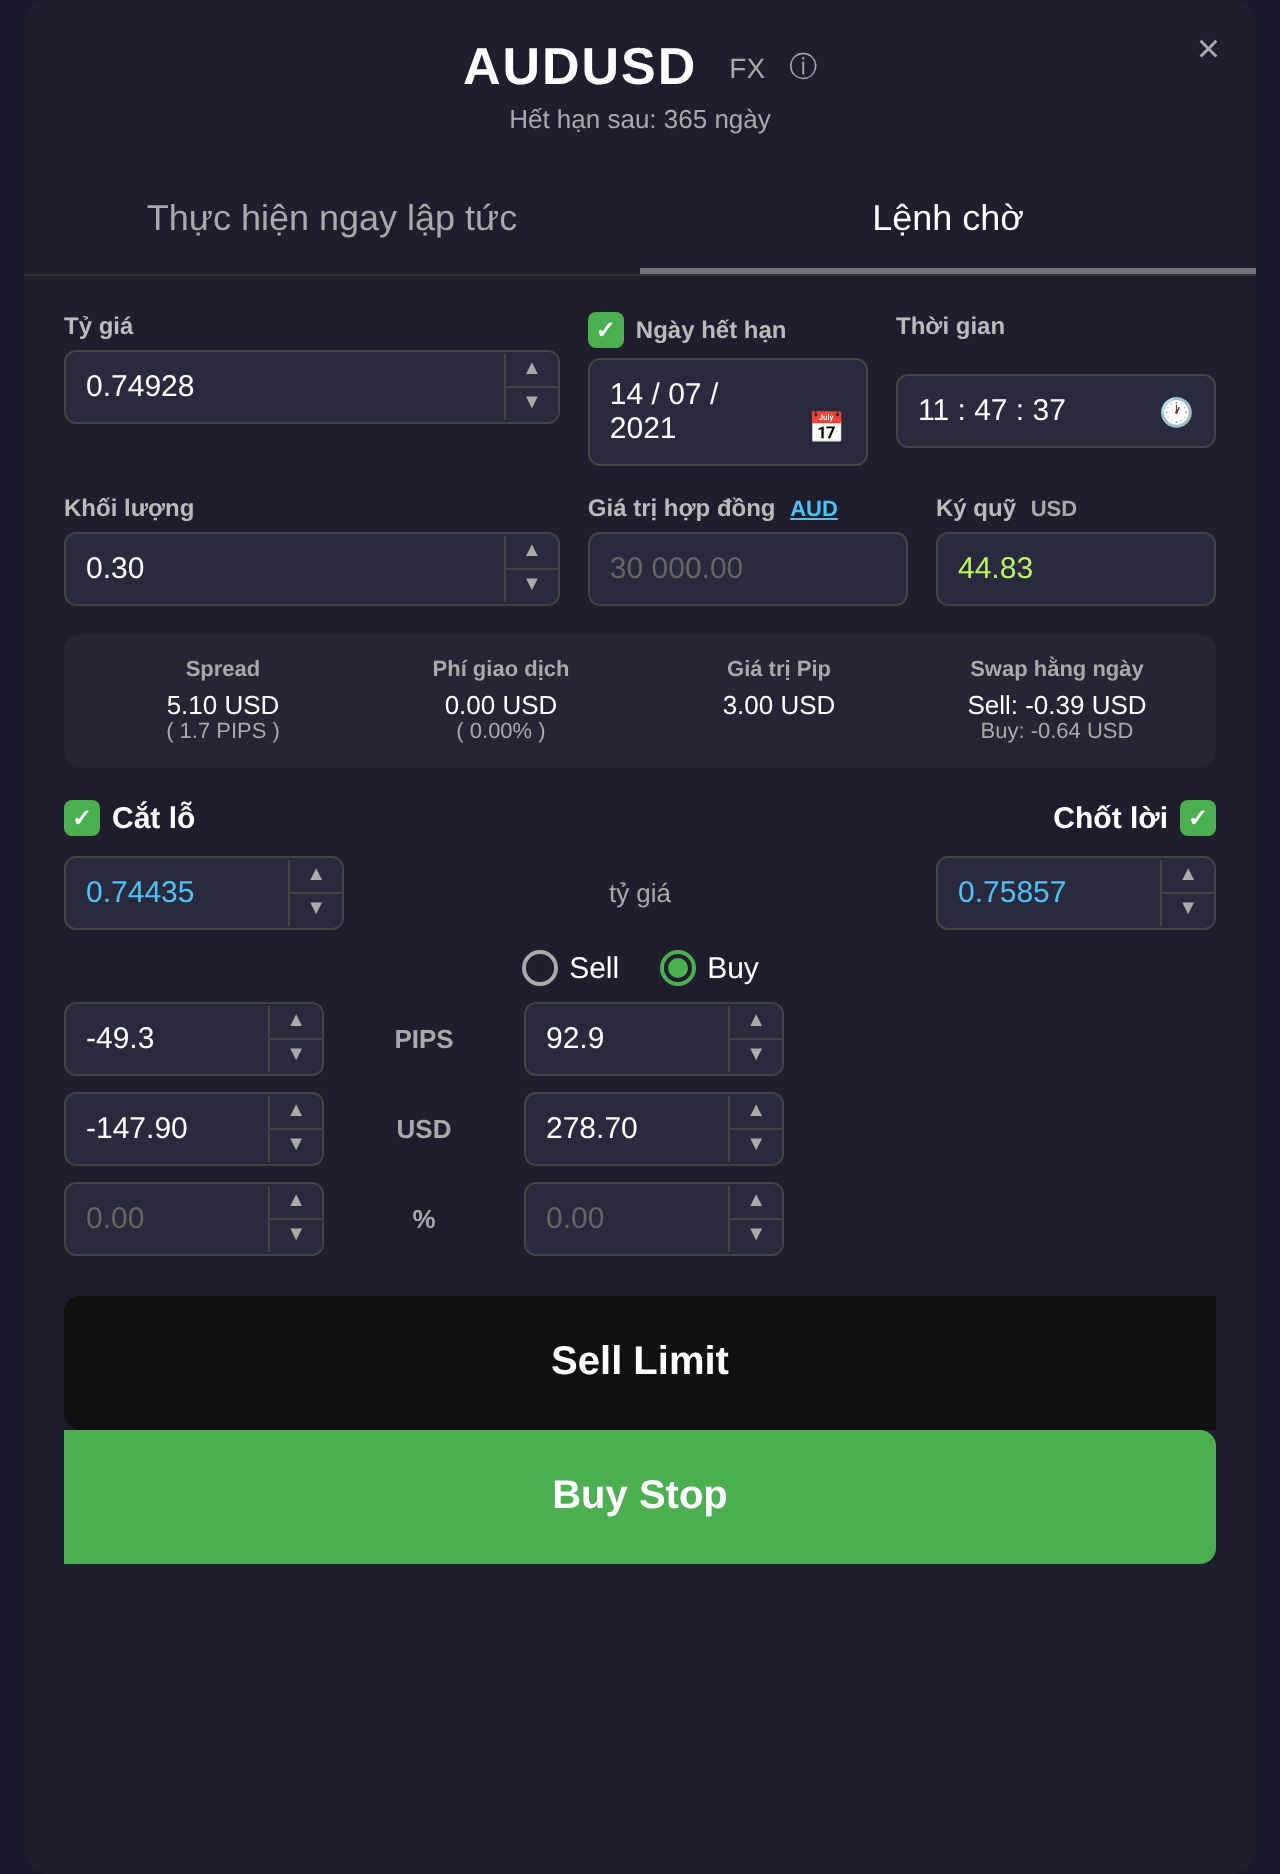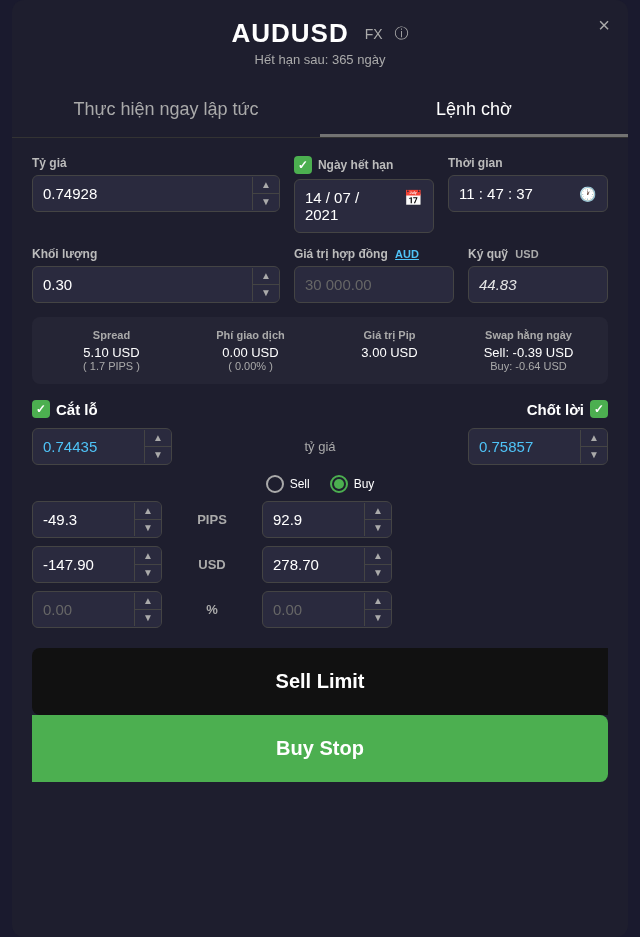--- a/index.html
+++ b/index.html
@@ -134,21 +134,21 @@
       color: #aaa;
       font-size: 10px;
       padding: 3px 8px;
       cursor: pointer;
       line-height: 1;
     }
     .stepper .sep { height: 1px; background: #444; }
 
     .date-input-box {
       display: flex;
-      align-items: flex-start;
+      align-items: flex-end;
       background: #2a2a3e;
       border: 1px solid #444;
       border-radius: 6px;
       padding: 9px 10px;
       gap: 8px;
     }
     .date-input-box span.date-text {
       color: #fff;
       font-size: 15px;
       flex: 1;
@@ -232,21 +232,21 @@
       display: flex;
       align-items: center;
       justify-content: center;
       gap: 20px;
       margin: 8px 0;
     }
     .radio-option {
       display: flex;
       align-items: center;
       gap: 6px;
-      font-size: 12px;
+      font-size: 15px;
       color: #fff;
     }
     .radio-circle {
       width: 18px;
       height: 18px;
       border-radius: 50%;
       border: 2px solid #aaa;
       display: flex;
       align-items: center;
       justify-content: center;
@@ -328,20 +328,21 @@
     .kyquy-group { flex: 0 0 140px; }
 
     .time-input-box {
       display: flex;
       align-items: center;
       background: #2a2a3e;
       border: 1px solid #444;
       border-radius: 6px;
       padding: 9px 10px;
       gap: 8px;
+      margin-top: 12px;
     }
     .time-input-box .time-text {
       color: #fff;
       font-size: 15px;
       flex: 1;
     }
     .time-icon { color: #aaa; font-size: 14px; }
 
     .sl-input-blue input { color: #4fc3f7 !important; }
     .tp-input-blue input { color: #4fc3f7 !important; }
@@ -431,21 +432,21 @@
           <span class="currency-badge">AUD</span>
         </div>
         <input type="text" class="input-box" value="30 000.00" style="color: rgb(102, 102, 102);">
       </div>
 
       <div class="field-group kyquy-group">
         <div class="field-label">
           <span>Ký quỹ</span>
           <span class="usd-badge">USD</span>
         </div>
-        <input type="text" class="input-box" value="44.83" style="color: #e5e5e5; font-style: italic;">
+        <input type="text" class="input-box" value="44.83" style="color: #bef264;">
       </div>
     </div>
 
     <div class="stats-row">
       <div class="stat-item">
         <div class="stat-label">Spread</div>
         <div class="stat-value">5.10 USD</div>
         <div class="stat-subvalue">( 1.7 PIPS )</div>
       </div>
       <div class="stat-item">

